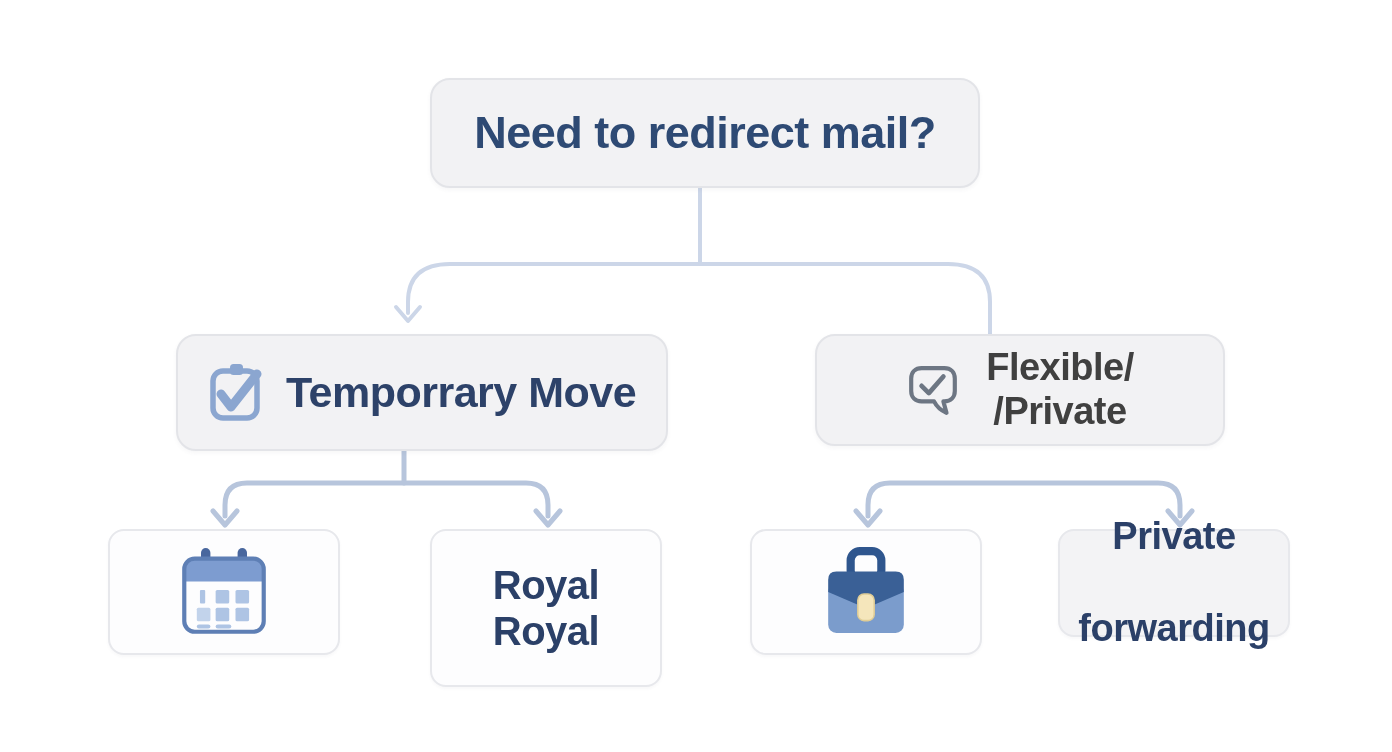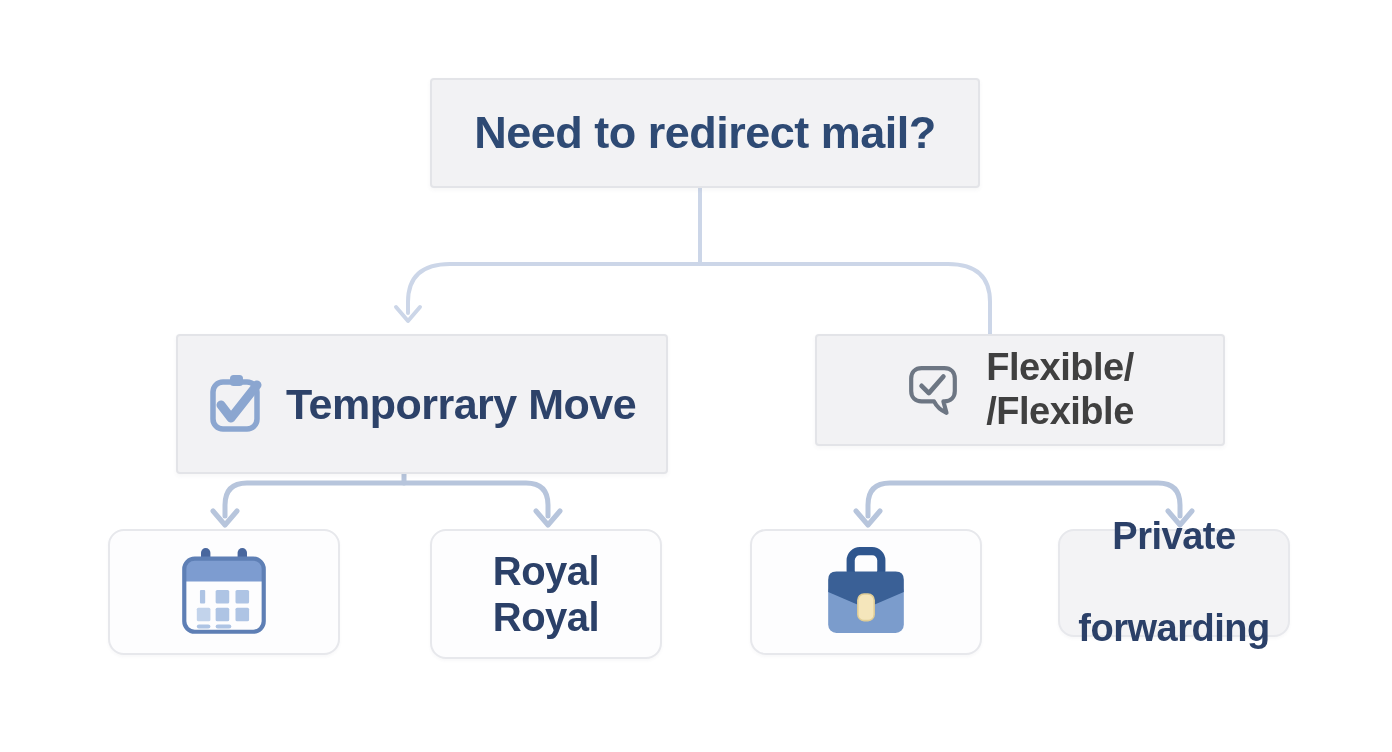--- a/index.html
+++ b/index.html
@@ -25,21 +25,21 @@
   .node {
     position: absolute;
     box-sizing: border-box;
     display: flex;
     align-items: center;
     justify-content: center;
   }
   .node.gray {
     background: #f2f2f4;
     border: 2px solid #e3e4e8;
-    border-radius: 4px;
+    border-radius: 20px;
     box-shadow: 0 2px 4px rgba(70, 80, 100, 0.05);
   }
   .node.white {
     background: #fdfdfe;
     border: 2px solid #e7e8ec;
     border-radius: 16px;
     box-shadow: 0 2px 3px rgba(70, 80, 100, 0.04);
   }
   .node.white.tint {
     background: #f3f3f5;
@@ -109,21 +109,21 @@
       <path d="M868 516 L868 505 Q868 483 890 483 L1158 483 Q1180 483 1180 505 L1180 516"></path>
       <path d="M856 511 L868 525 L880 511"></path>
       <path d="M1168 511 L1180 525 L1192 511"></path>
     </g>
   </svg>
 
   <div class="node gray" style="left:430px; top:78px; width:550px; height:110px;">
     <span class="root-label">Need to redirect mail?</span>
   </div>
 
-  <div class="node gray" style="left:176px; top:334px; width:492px; height:140px;">
+  <div class="node gray" style="left:176px; top:334px; width:492px; height:117px;">
     <div class="branch-row">
       <span class="icon-box">
         <svg width="56" height="62" viewBox="0 0 56 62">
           <rect x="22" y="2" width="13" height="11" rx="3.5" fill="#8ba6d0"></rect>
           <rect x="5" y="9" width="44" height="47" rx="10" fill="none" stroke="#8ba6d0" stroke-width="5.5"></rect>
           <path d="M13 32 L23 45 L49 12" fill="none" stroke="#8ba6d0" stroke-width="9" stroke-linecap="round" stroke-linejoin="round"></path>
         </svg>
       </span>
       <span class="branch-label-navy">Temporrary Move</span>
     </div>
@@ -132,21 +132,21 @@
   <div class="node gray" style="left:815px; top:334px; width:410px; height:112px;">
     <div class="branch-row" style="gap:26px;">
       <span class="icon-box">
         <svg width="54" height="54" viewBox="0 0 52 52">
           <path d="M15 5 H37 C43 5 47 9 47 15 V27 C47 33 43 37 37 37 H36 L39 48 C32 45 29 41 27 37 H15 C9 37 5 33 5 27 V15 C5 9 9 5 15 5 Z" fill="none" stroke="#6d7683" stroke-width="4" stroke-linejoin="round"></path>
           <path d="M15 22 L22 29 L36 13" fill="none" stroke="#6d7683" stroke-width="4.5" stroke-linecap="round" stroke-linejoin="round"></path>
         </svg>
       </span>
       <span class="branch-label-charcoal">
         <span style="display:block">Flexible/</span>
-        <span style="display:block">/Flexible</span>
+        <span style="display:block">/Private</span>
       </span>
     </div>
   </div>
 
   <div class="node white" style="left:108px; top:529px; width:232px; height:126px;">
     <span class="icon-box">
       <svg width="88" height="92" viewBox="0 0 84 88">
         <rect x="20" y="2" width="9" height="20" rx="4.5" fill="#49679e"></rect>
         <rect x="55" y="2" width="9" height="20" rx="4.5" fill="#49679e"></rect>
         <path d="M14 12 H70 Q80 12 80 22 V34 H4 V22 Q4 12 14 12 Z" fill="#7d9cd0"></path>
@@ -158,21 +158,21 @@
           <rect x="16" y="59" width="13" height="13" rx="1.5" opacity="0.75"></rect>
           <rect x="34" y="59" width="13" height="13" rx="1.5"></rect>
           <rect x="53" y="59" width="13" height="13" rx="1.5"></rect>
           <rect x="16" y="75" width="13" height="4" rx="2"></rect>
           <rect x="34" y="75" width="15" height="4" rx="2"></rect>
         </g>
       </svg>
     </span>
   </div>
 
-  <div class="node white" style="left:430px; top:529px; width:232px; height:130px;">
+  <div class="node white" style="left:430px; top:529px; width:232px; height:158px;">
     <span class="leaf-label">
       <span style="display:block">Royal</span>
       <span style="display:block">Royal</span>
     </span>
   </div>
 
   <div class="node white" style="left:750px; top:529px; width:232px; height:126px;">
     <span class="icon-box">
       <svg width="92" height="90" viewBox="0 0 90 88">
         <rect x="30" y="4" width="30" height="28" rx="9" fill="none" stroke="#2f568e" stroke-width="8"></rect>

